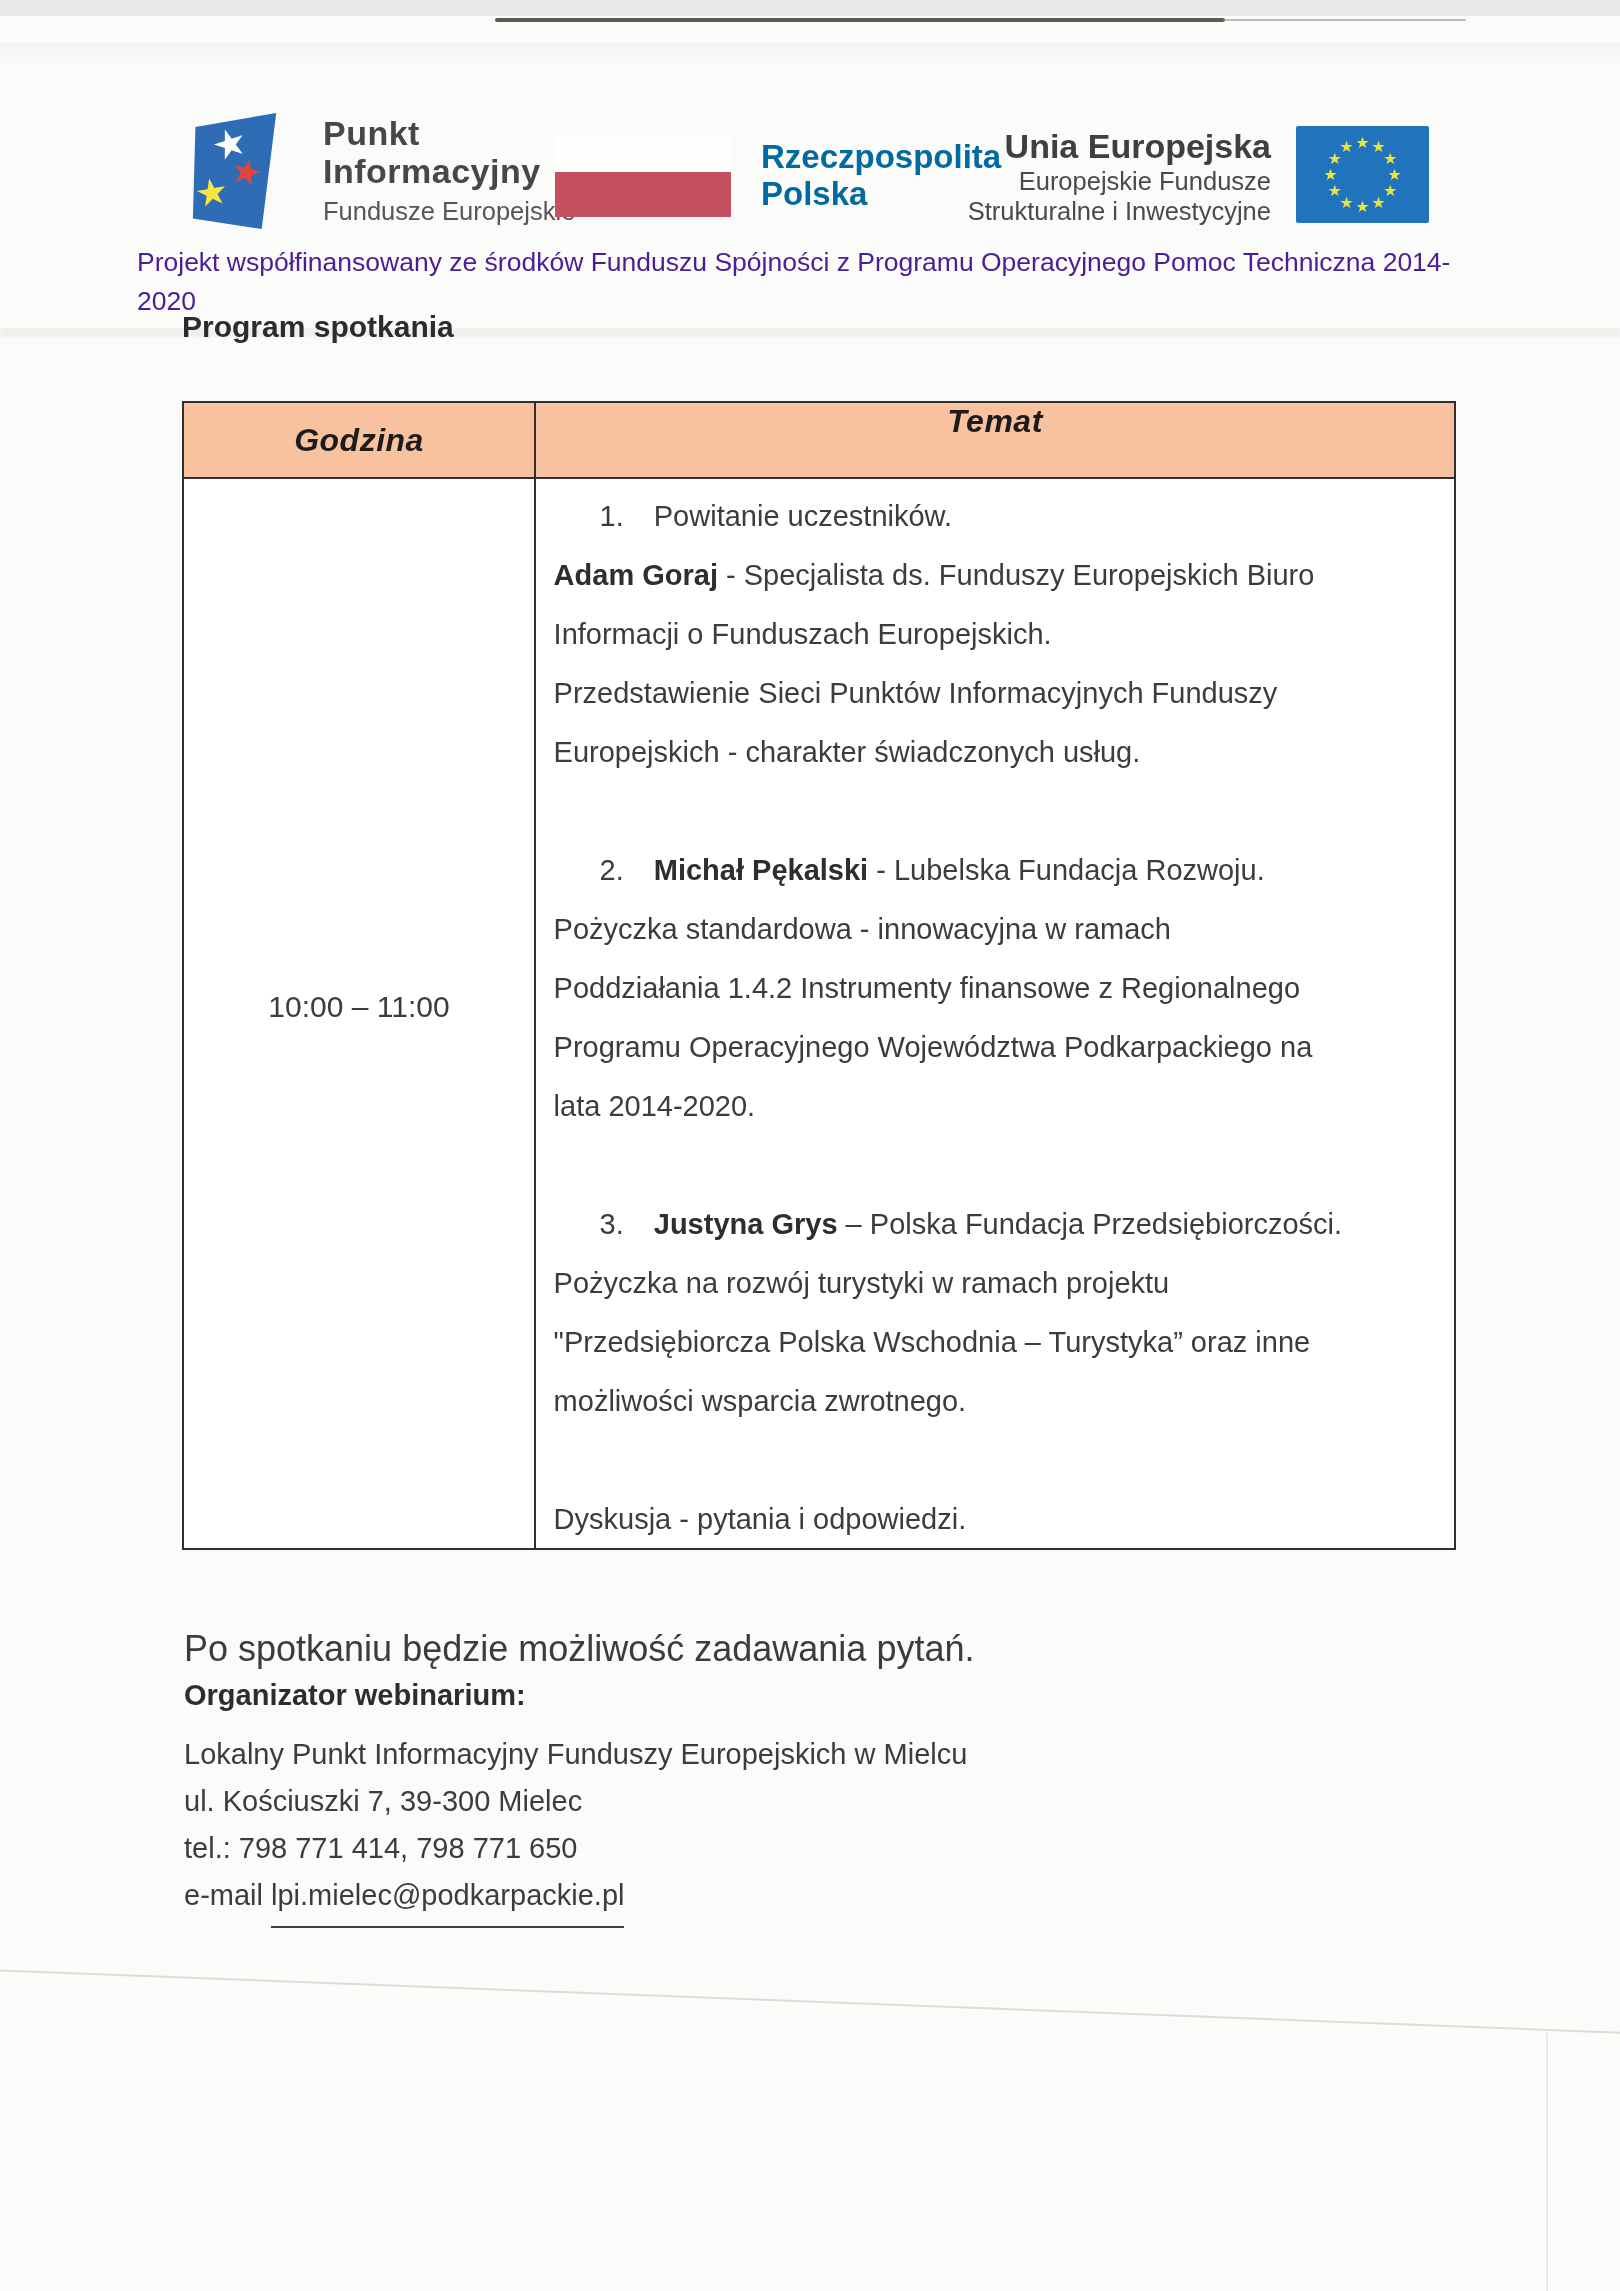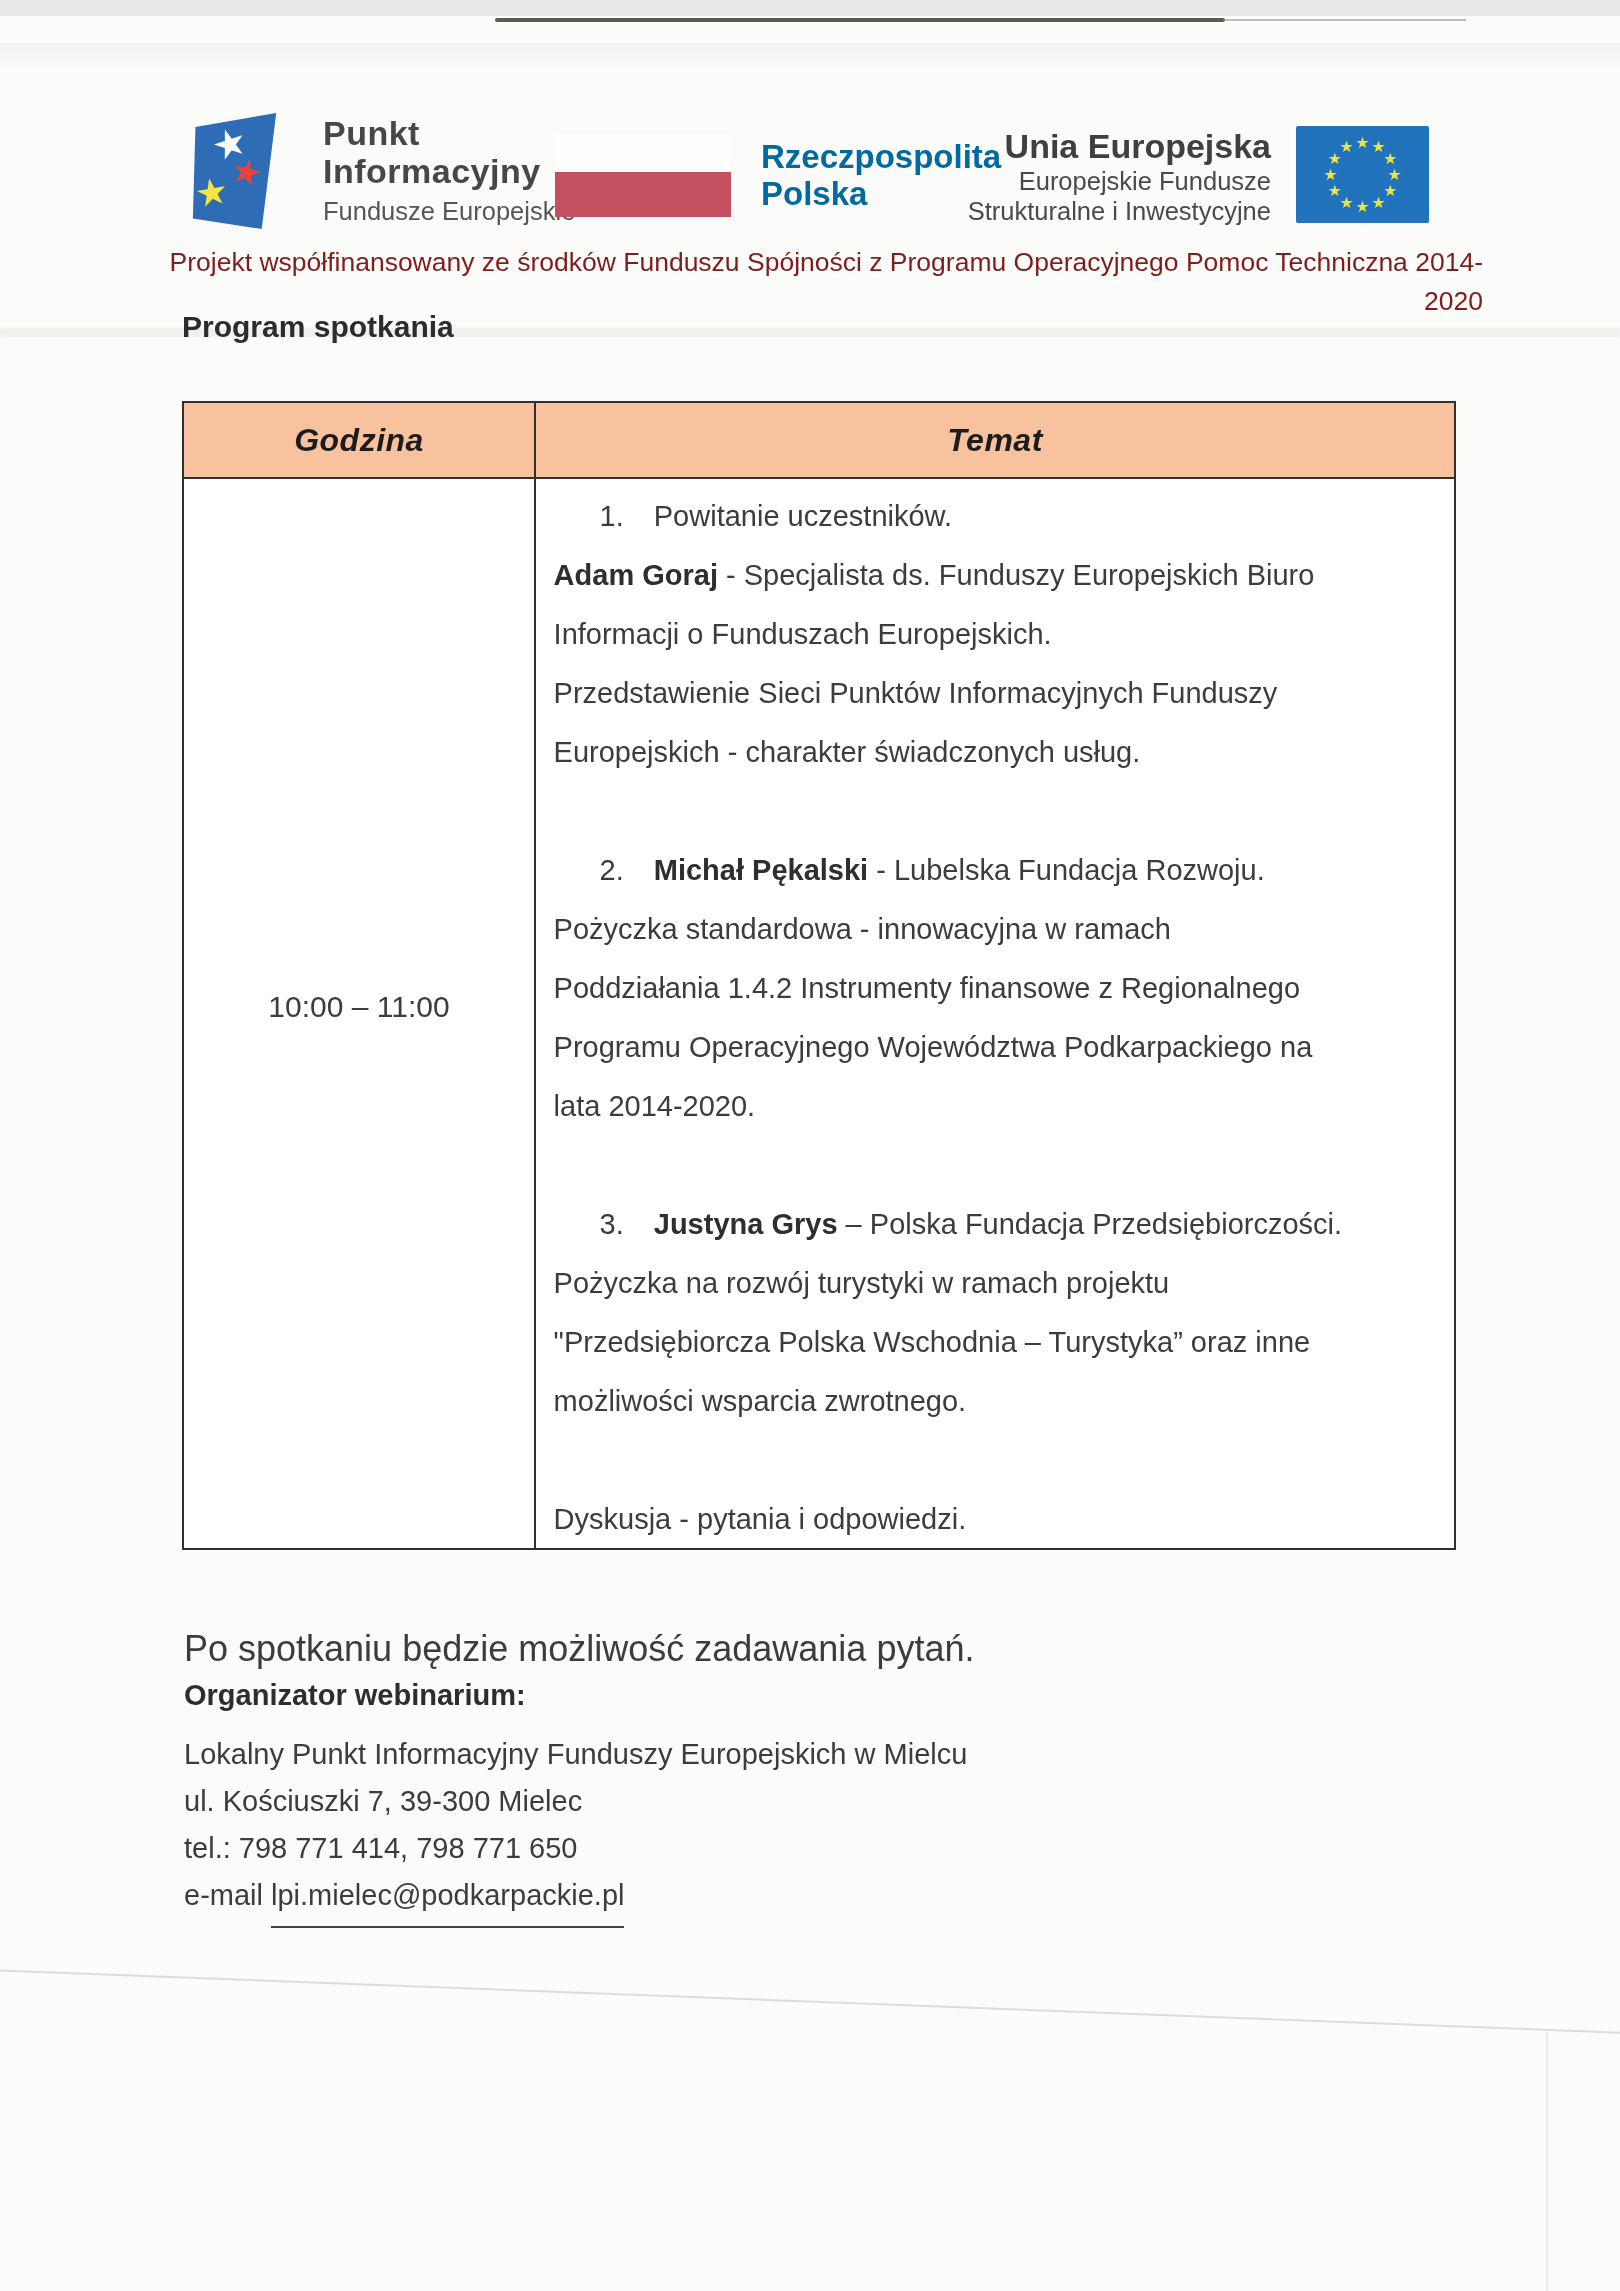--- a/index.html
+++ b/index.html
@@ -59,22 +59,22 @@
   .eu-flag i:nth-child(5){transform:rotate(120deg) translateY(-32px) rotate(-120deg);}
   .eu-flag i:nth-child(6){transform:rotate(150deg) translateY(-32px) rotate(-150deg);}
   .eu-flag i:nth-child(7){transform:rotate(180deg) translateY(-32px) rotate(-180deg);}
   .eu-flag i:nth-child(8){transform:rotate(210deg) translateY(-32px) rotate(-210deg);}
   .eu-flag i:nth-child(9){transform:rotate(240deg) translateY(-32px) rotate(-240deg);}
   .eu-flag i:nth-child(10){transform:rotate(270deg) translateY(-32px) rotate(-270deg);}
   .eu-flag i:nth-child(11){transform:rotate(300deg) translateY(-32px) rotate(-300deg);}
   .eu-flag i:nth-child(12){transform:rotate(330deg) translateY(-32px) rotate(-330deg);}
 
   
-  .funding{position:absolute;left:137px;top:227px;width:1346px;text-align:right;
-    font-size:26.5px;line-height:39px;color:#7f1d1d;white-space:nowrap;}
+  .funding{position:absolute;left:137px;top:227px;width:1346px;text-align:left;
+    font-size:26.5px;line-height:39px;color:#4c1d95;white-space:nowrap;}
   .title{position:absolute;left:182px;top:294px;margin:0;font-size:30px;font-weight:bold;color:#2c2c2c;}
 
   
   .tbl{position:absolute;left:182px;top:385px;width:1270px;
     border:2px solid var(--table_border,#2f2f2f);border-top-width:2.9px;background:#fff;}
   .thead{display:flex;height:74px;background:var(--table_header_bg,#f8c29e);
     border-bottom:2px solid var(--table_border,#2f2f2f);}
   .tbody{display:flex;height:1069px;}
   .c1{width:350px;flex:none;border-right:2px solid var(--table_border,#2f2f2f);
     display:flex;align-items:center;justify-content:center;}
@@ -152,21 +152,21 @@
     <div>Projekt współfinansowany ze środków Funduszu Spójności z Programu Operacyjnego Pomoc Techniczna 2014-</div>
     <div>2020</div>
   </div>
   <h1 class="title">Program spotkania</h1>
 
   <div class="tbl">
     <div class="thead">
       <div class="c1">
         <span class="th">Godzina</span>
       </div>
-      <div class="c2" style="display:flex;align-items:center;justify-content:center;border-radius:31px;">
+      <div class="c2" style="display:flex;justify-content:center;border-radius:31px;">
         <span class="th">Temat</span>
       </div>
     </div>
     <div class="tbody">
       <div class="c1">
         <span class="time">10:00 – 11:00</span>
       </div>
       <div class="c2 temat">
 
         <div class="block">

